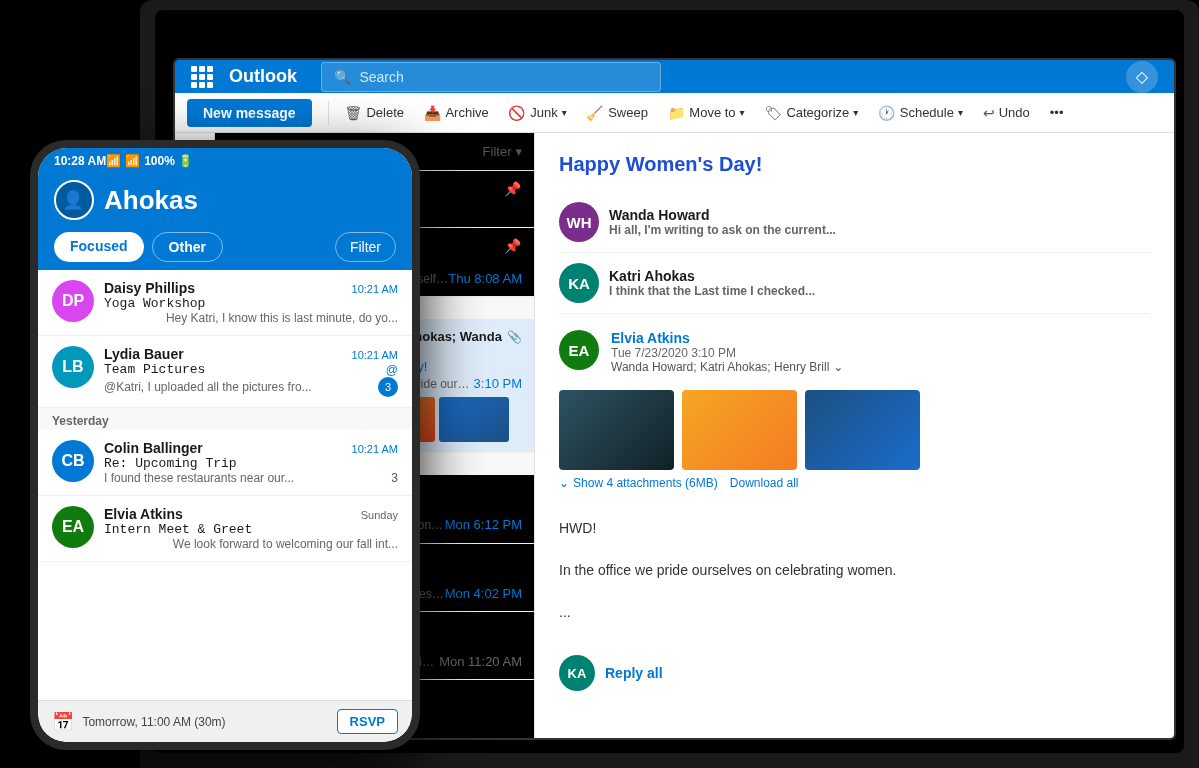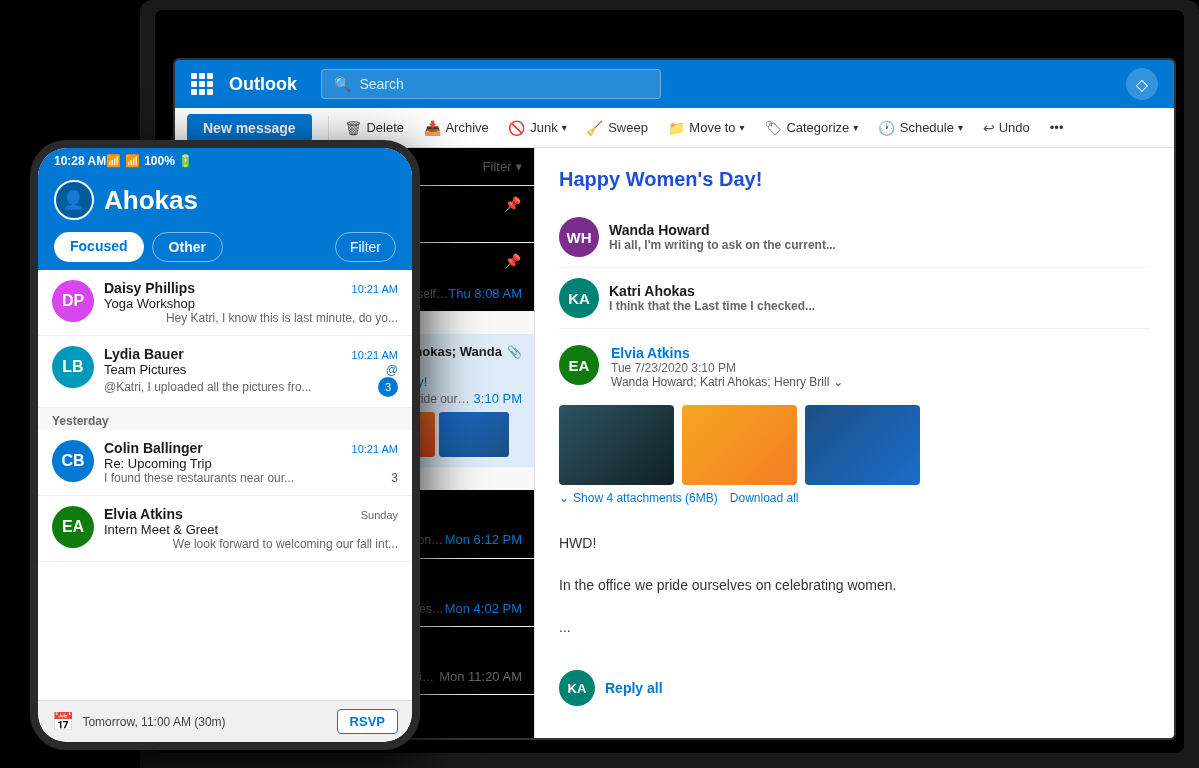--- a/index.html
+++ b/index.html
@@ -149,21 +149,21 @@
 
     .email-name-row {
       display: flex;
       justify-content: space-between;
       align-items: baseline;
     }
 
     .email-sender { font-size: 14px; font-weight: 600; color: #1a1a1a; }
     .email-time { font-size: 11px; color: #0078d4; }
     .email-time.gray { color: #666; }
-    .email-subject { font-size: 13px; color: #1a1a1a; font-weight: 500; }
+    .email-subject { font-size: 13px; color: #1a1a1a; font-weight: 500; font-family: Liberation Mono, monospace; }
     .email-preview { font-size: 12px; color: #666; white-space: nowrap; overflow: hidden; text-overflow: ellipsis; text-align: right; }
 
     .section-label {
       font-size: 12px;
       font-weight: 600;
       color: #666;
       padding: 6px 14px 2px;
       background: #f8f8f8;
     }
 
@@ -207,21 +207,21 @@
       flex-direction: column;
       height: 100%;
     }
 
     
     .outlook-navbar {
       background: #0078d4;
       display: flex;
       align-items: center;
       padding: 0 16px;
-      height: 48px;
+      height: 33px;
       gap: 12px;
       flex-shrink: 0;
     }
 
     .outlook-grid-icon {
       display: grid;
       grid-template-columns: repeat(3, 6px);
       gap: 2px;
       margin-right: 4px;
     }

